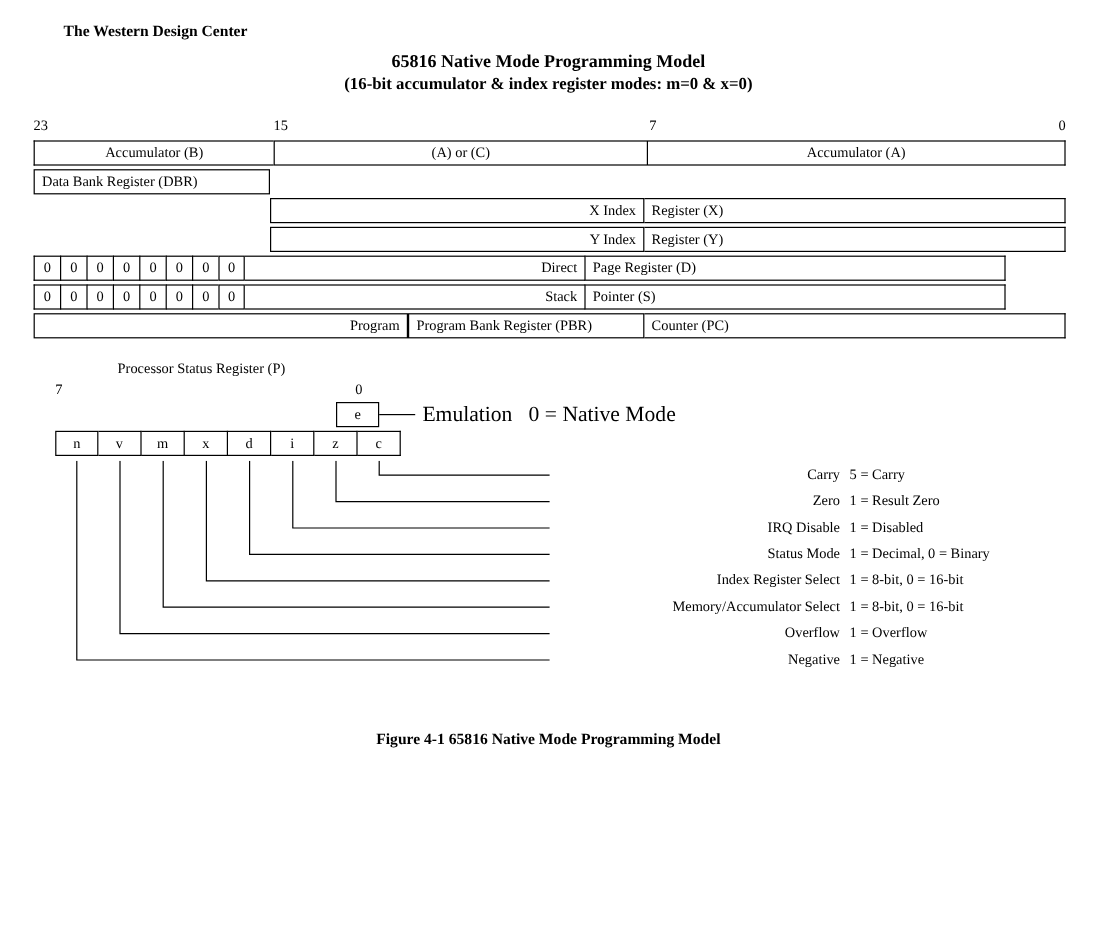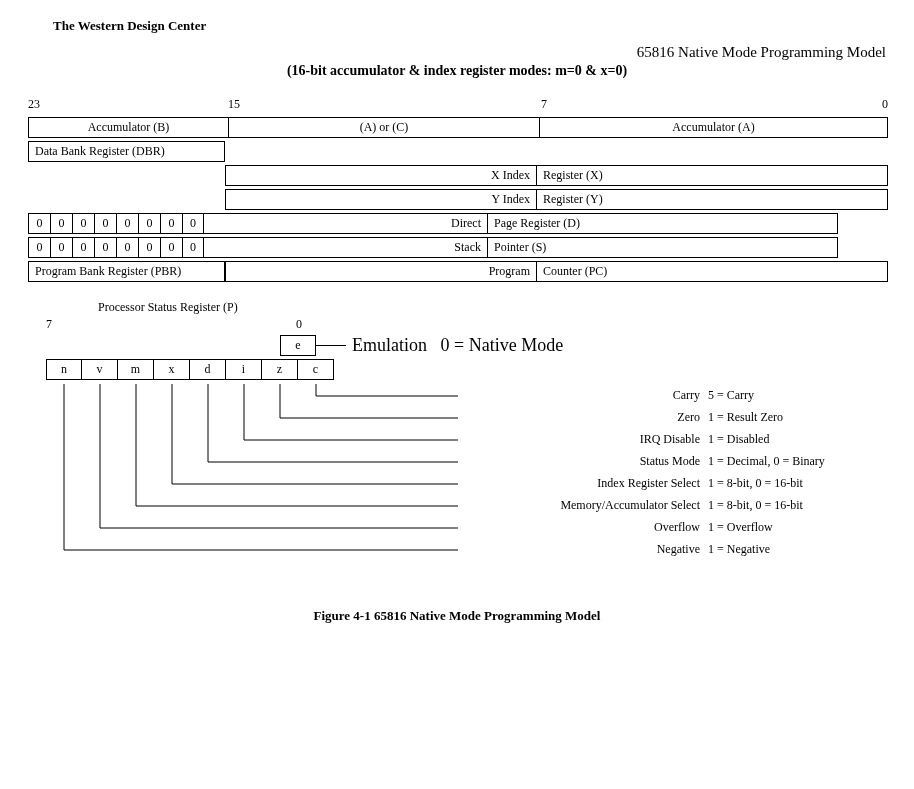--- a/index.html
+++ b/index.html
@@ -12,22 +12,22 @@
       min-height: 789px;
       padding: 18px 28px 18px 28px;
     }
     .company-name {
       font-size: 13px;
       font-weight: bold;
       margin-bottom: 10px;
       margin-left: 25px;
     }
     .main-title {
-      text-align: right;
-      font-weight: normal;
+      text-align: center;
+      font-weight: bold;
       font-size: 15px;
       margin-bottom: 2px;
     }
     .sub-title {
       text-align: center;
       font-weight: bold;
       font-size: 14px;
       margin-bottom: 18px;
     }
     .reg-diagram {
@@ -161,22 +161,22 @@
     <div class="reg-cell" style="width:22px; border-right:none;">0</div>
     <div class="reg-cell" style="width:22px; border-right:none;">0</div>
     <div class="reg-cell" style="width:22px; border-right:none;">0</div>
     <div class="reg-cell" style="width:22px; border-right:none;">0</div>
     <div class="reg-cell" style="width:22px;">0</div>
     <div class="reg-cell reg-cell-right" style="width:284px; border-left:none;">Stack</div>
     <div class="reg-cell reg-cell-left" style="width:350px; border-left:none;">Pointer (S)</div>
   </div>
 
   <div class="reg-row" style="width:860px; margin-bottom:3px;">
+    <div class="reg-cell reg-cell-right" style="width:312px;">Program</div>
     <div class="reg-cell reg-cell-left" style="width:197px;">Program Bank Register (PBR)</div>
-    <div class="reg-cell reg-cell-right" style="width:312px;">Program</div>
     <div class="reg-cell reg-cell-left" style="width:351px; border-left:none;">Counter (PC)</div>
   </div>
 </div>
 
 <div class="status-section">
 
   <div style="font-size:12px; text-align:left; margin-left:70px; margin-bottom:2px;">Processor Status Register (P)</div>
 
   <div style="position:relative; height:16px; margin-bottom:2px; font-size:12px;">
     <span style="position:absolute; left:18px;">7</span>

